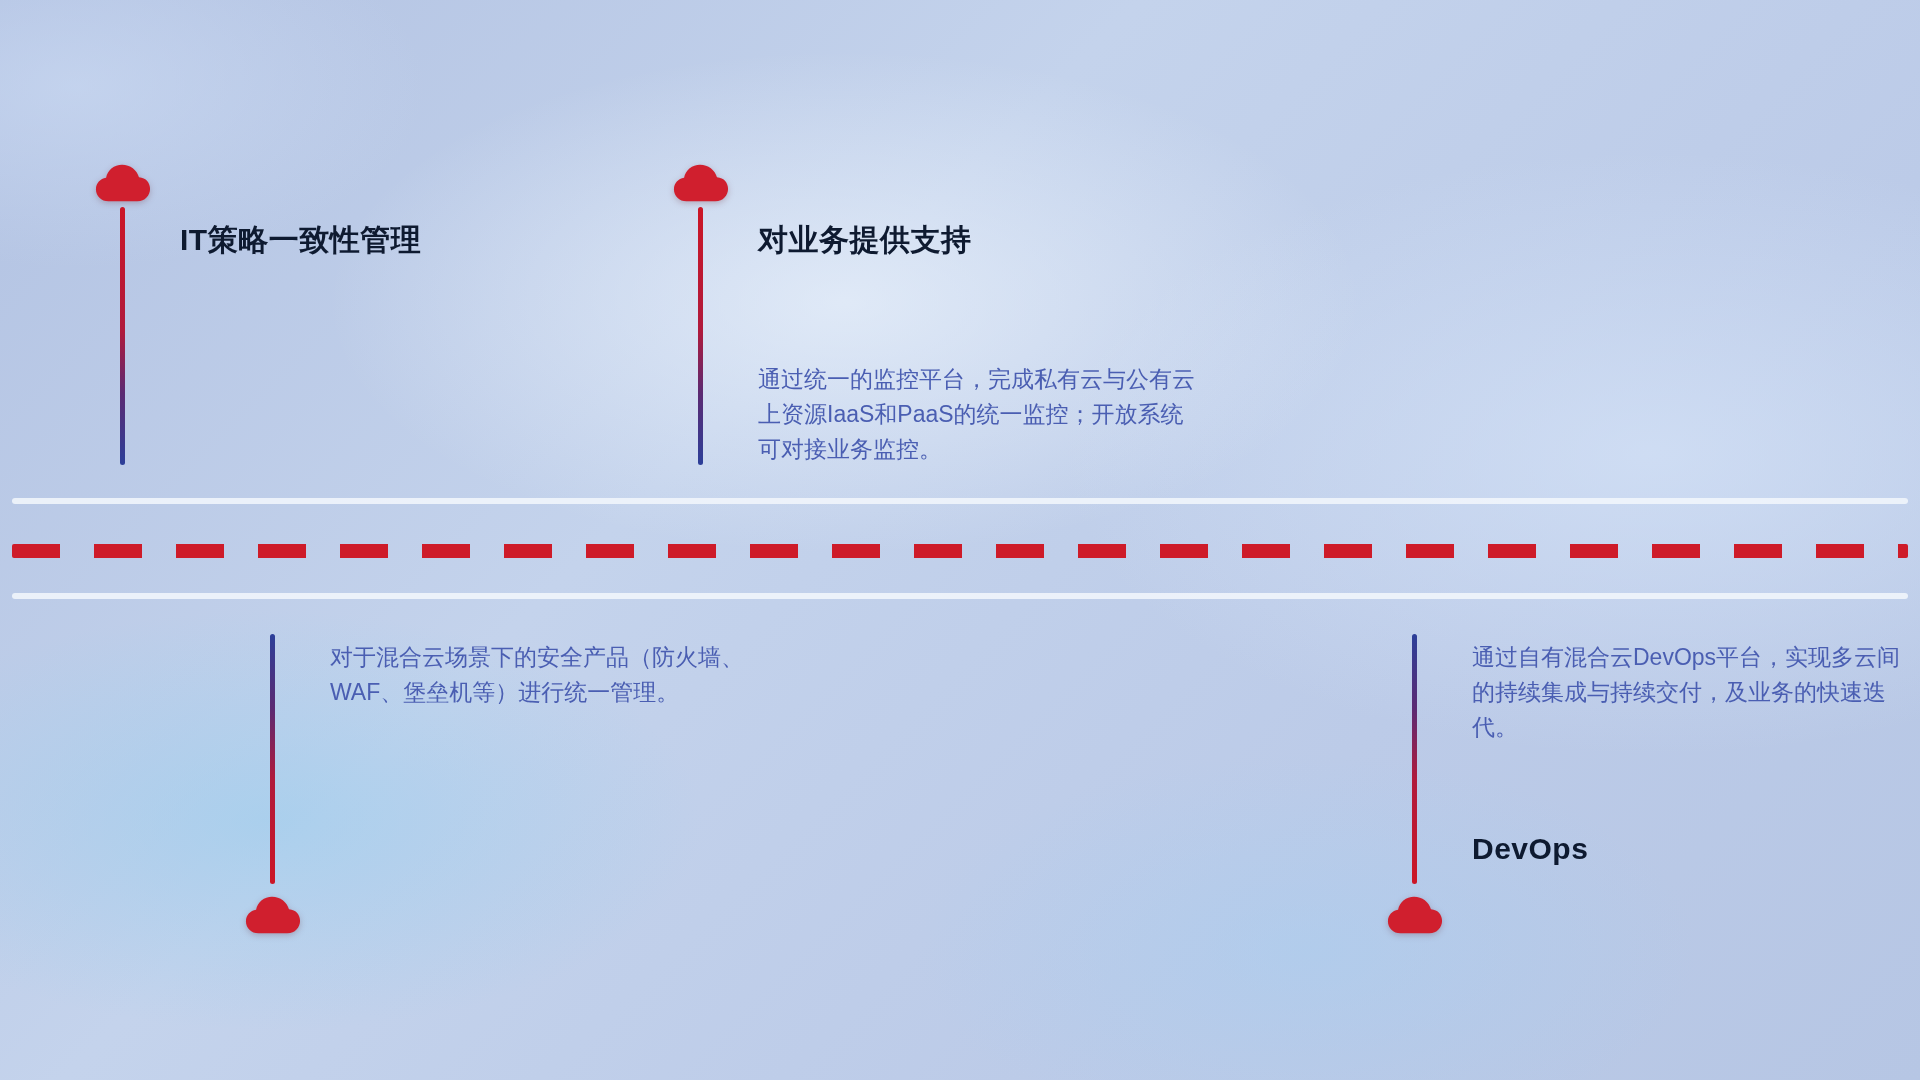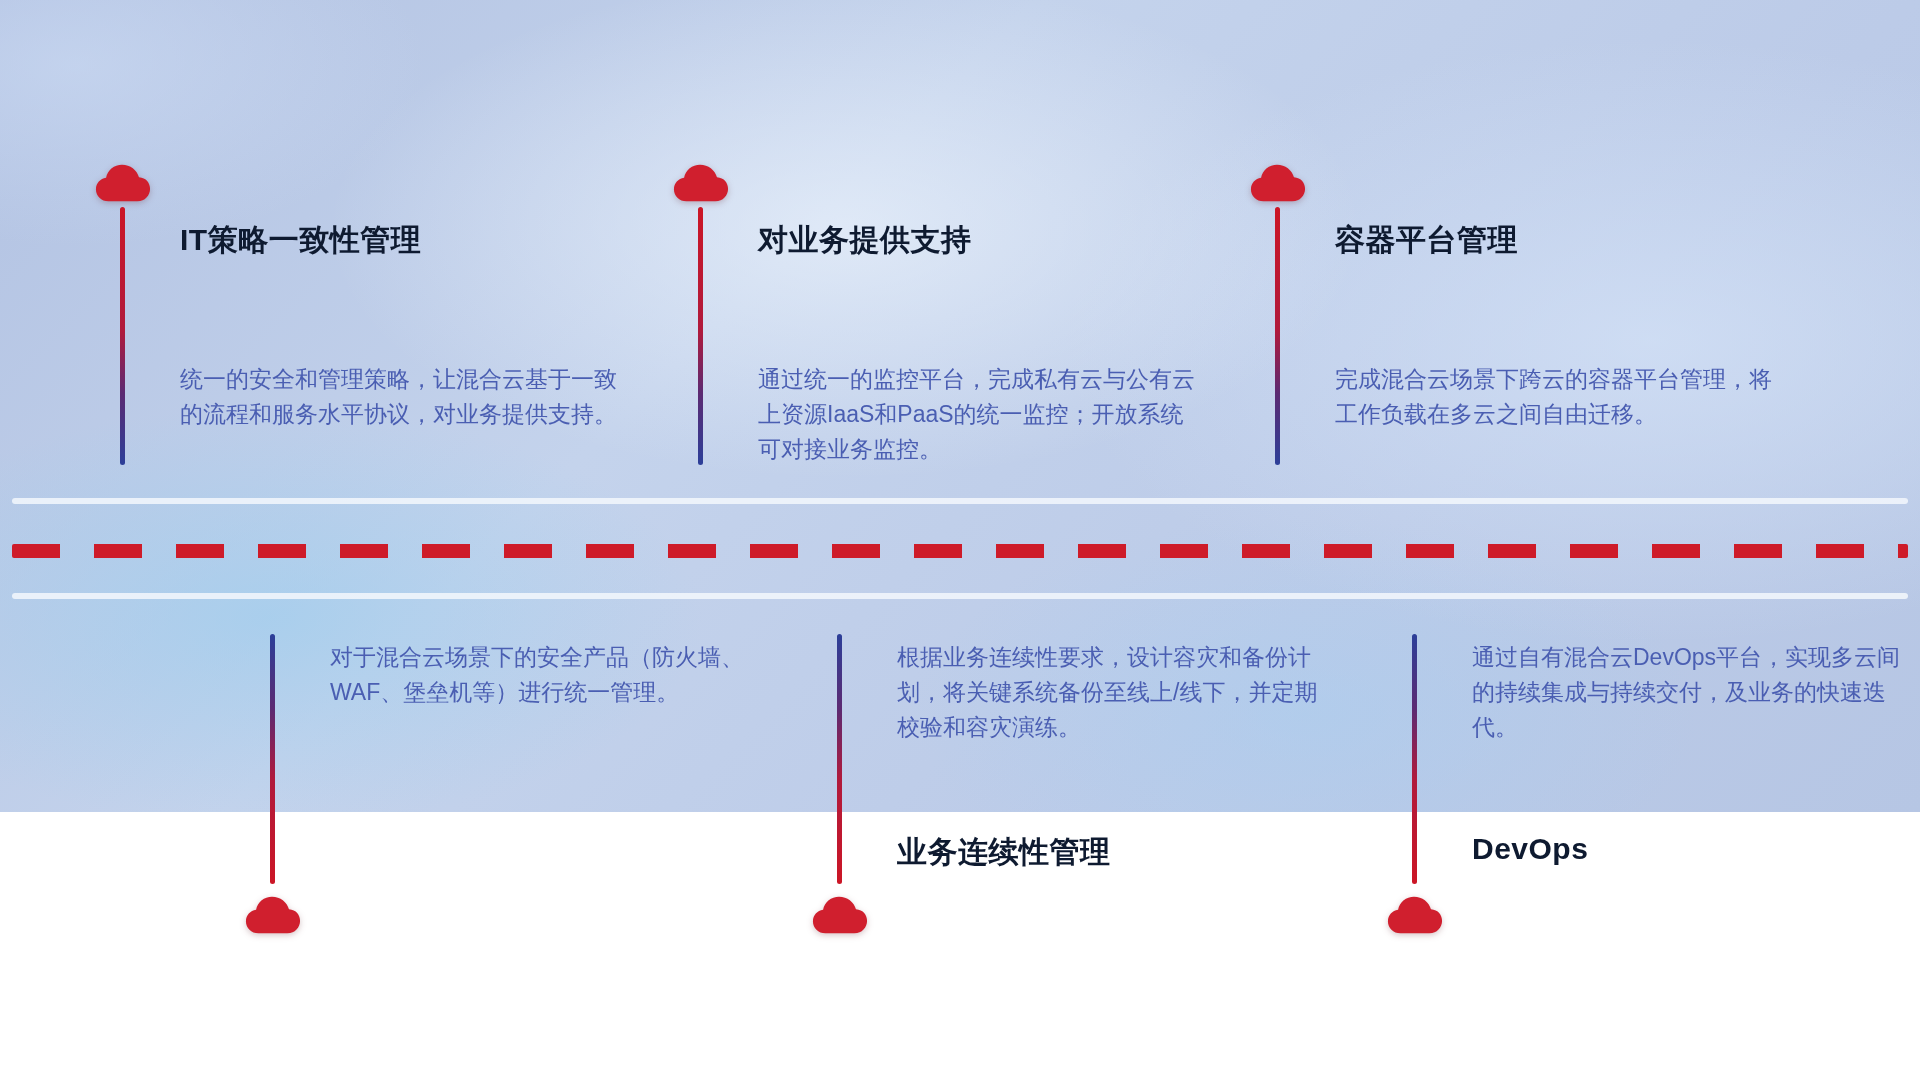--- a/index.html
+++ b/index.html
@@ -3,21 +3,21 @@
 <meta charset="utf-8">
 <style>
   * { margin: 0; padding: 0; box-sizing: border-box; }
   html, body { width: 1920px; height: 1080px; overflow: hidden; }
   body {
     font-family: "Liberation Sans", "DejaVu Sans", sans-serif;
   }
   .canvas {
     position: relative;
     width: 1920px;
-    height: 812px;
+    height: 1080px;
     background:
       radial-gradient(ellipse 620px 300px at 14% 76%, rgba(150,205,238,0.55), transparent 70%),
       radial-gradient(ellipse 740px 360px at 44% 28%, rgba(238,245,253,0.65), transparent 70%),
       radial-gradient(ellipse 820px 420px at 86% 42%, rgba(214,228,248,0.70), transparent 72%),
       radial-gradient(ellipse 560px 280px at 68% 88%, rgba(168,206,240,0.50), transparent 70%),
       radial-gradient(ellipse 500px 260px at 4% 8%, rgba(205,220,244,0.60), transparent 70%),
       linear-gradient(135deg, #b2c2e2 0%, #c4d3ec 38%, #bccbe8 70%, #b6c6e4 100%);
     padding-left: 12px;
   }
 
@@ -93,65 +93,44 @@
   <div class="hline bottom-line"></div>
 
   <section class="item top" style="left:94px">
     <span class="cloud">
       <svg viewBox="0 0 60 42">
           <path fill="#d01f2e" d="M15 40 C 7.5 40 2 34.5 2 27.5 C 2 21 6.5 16.5 12.5 15.5 C 14 7.5 21 2 29 2 C 37.5 2 44.5 7.5 46.5 15 C 54 15.5 58 21 58 27 C 58 34 52.5 40 45 40 Z"></path>
         </svg>
     </span>
     <span class="stem"></span>
     <h2 class="title">IT策略一致性管理</h2>
-    <p class="desc">统一的安全和管理策略，让混合云基于一致的流程和服务水平协议，对业务提供支持。</p>
   </section>
 
   <section class="item top" style="left:672px">
     <span class="cloud">
       <svg viewBox="0 0 60 42">
           <path fill="#d01f2e" d="M15 40 C 7.5 40 2 34.5 2 27.5 C 2 21 6.5 16.5 12.5 15.5 C 14 7.5 21 2 29 2 C 37.5 2 44.5 7.5 46.5 15 C 54 15.5 58 21 58 27 C 58 34 52.5 40 45 40 Z"></path>
         </svg>
     </span>
     <span class="stem"></span>
     <h2 class="title">对业务提供支持</h2>
     <p class="desc">通过统一的监控平台，完成私有云与公有云上资源IaaS和PaaS的统一监控；开放系统可对接业务监控。</p>
   </section>
 
-  <section class="item top" style="left:1249px">
-    <span class="cloud">
-      <svg viewBox="0 0 60 42">
-          <path fill="#d01f2e" d="M15 40 C 7.5 40 2 34.5 2 27.5 C 2 21 6.5 16.5 12.5 15.5 C 14 7.5 21 2 29 2 C 37.5 2 44.5 7.5 46.5 15 C 54 15.5 58 21 58 27 C 58 34 52.5 40 45 40 Z"></path>
-        </svg>
-    </span>
-    <span class="stem"></span>
-    <h2 class="title">容器平台管理</h2>
-    <p class="desc">完成混合云场景下跨云的容器平台管理，将工作负载在多云之间自由迁移。</p>
-  </section>
 
   <section class="item bottom" style="left:244px">
     <span class="stem"></span>
     <p class="desc">对于混合云场景下的安全产品（防火墙、WAF、堡垒机等）进行统一管理。</p>
     <span class="cloud">
       <svg viewBox="0 0 60 42">
           <path fill="#d01f2e" d="M15 40 C 7.5 40 2 34.5 2 27.5 C 2 21 6.5 16.5 12.5 15.5 C 14 7.5 21 2 29 2 C 37.5 2 44.5 7.5 46.5 15 C 54 15.5 58 21 58 27 C 58 34 52.5 40 45 40 Z"></path>
         </svg>
     </span>
   </section>
 
-  <section class="item bottom" style="left:811px">
-    <span class="stem"></span>
-    <p class="desc">根据业务连续性要求，设计容灾和备份计划，将关键系统备份至线上/线下，并定期校验和容灾演练。</p>
-    <h2 class="title">业务连续性管理</h2>
-    <span class="cloud">
-      <svg viewBox="0 0 60 42">
-          <path fill="#d01f2e" d="M15 40 C 7.5 40 2 34.5 2 27.5 C 2 21 6.5 16.5 12.5 15.5 C 14 7.5 21 2 29 2 C 37.5 2 44.5 7.5 46.5 15 C 54 15.5 58 21 58 27 C 58 34 52.5 40 45 40 Z"></path>
-        </svg>
-    </span>
-  </section>
 
   <section class="item bottom" style="left:1386px">
     <span class="stem"></span>
     <p class="desc">通过自有混合云DevOps平台，实现多云间的持续集成与持续交付，及业务的快速迭代。</p>
     <h2 class="title">DevOps</h2>
     <span class="cloud">
       <svg viewBox="0 0 60 42">
           <path fill="#d01f2e" d="M15 40 C 7.5 40 2 34.5 2 27.5 C 2 21 6.5 16.5 12.5 15.5 C 14 7.5 21 2 29 2 C 37.5 2 44.5 7.5 46.5 15 C 54 15.5 58 21 58 27 C 58 34 52.5 40 45 40 Z"></path>
         </svg>
     </span>

